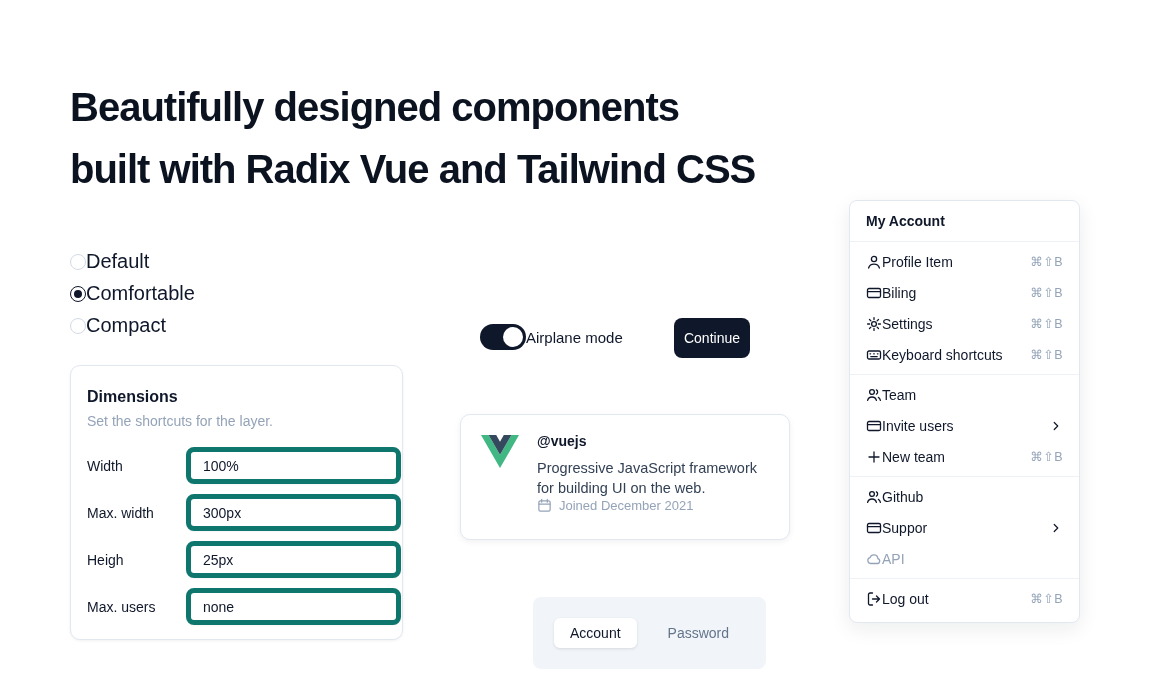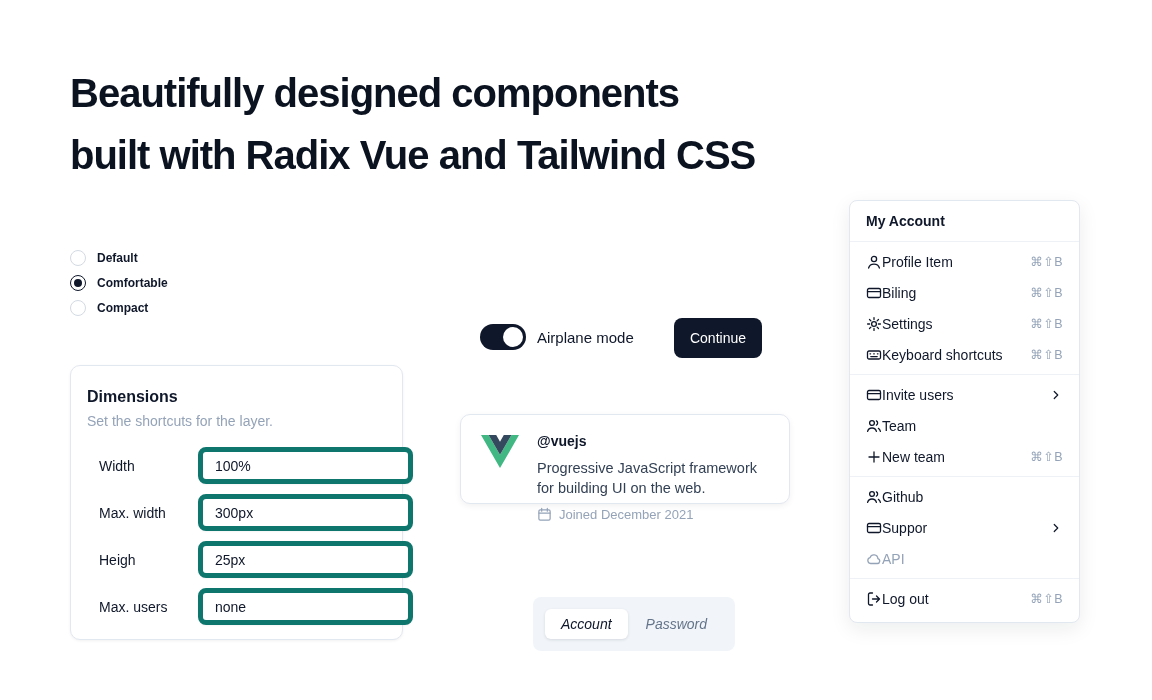--- a/index.html
+++ b/index.html
@@ -7,28 +7,28 @@
   body {
     font-family:"Liberation Sans", sans-serif;
     color:#0f172a;
     width:1152px; height:700px;
     position:relative; overflow:hidden;
   }
   .abs { position:absolute; }
 
   
   .heading {
-    left:70px; top:62px;
+    left:70px; top:76px;
     font-size:40px; font-weight:800; letter-spacing:-1px;
     line-height:62px; color:#0b1220;
   }
 
   
   .radio-group { left:70px; top:250px; display:flex; flex-direction:column; gap:9px; }
-  .radio-row { display:flex; align-items:center; gap:11px; font-size:12px; font-weight:700; cursor:pointer; }
+  .radio-row { display:flex; align-items:center; font-size:20px; font-weight:400; cursor:pointer; }
   .radio-circle {
     width:16px; height:16px; border-radius:50%;
     border:1px solid #d3dae3; background:#fff; position:relative; flex:0 0 auto;
   }
   .radio-circle.checked { border-color:#0f172a; }
   .radio-circle.checked::after {
     content:""; position:absolute; left:3px; top:3px; width:8px; height:8px;
     border-radius:50%; background:#0f172a;
   }
 
@@ -36,64 +36,64 @@
   .dim-card {
     left:70px; top:365px; width:333px; height:275px;
     background:#fff; border:1px solid #e2e8f0; border-radius:10px;
     box-shadow:0 1px 3px rgba(15,23,42,0.06);
     padding:22px 18px 18px 16px;
   }
   .dim-title { font-size:16px; font-weight:600; }
   .dim-sub { margin-top:7px; font-size:14px; color:#94a3b8; }
   .dim-rows { margin-top:18px; display:flex; flex-direction:column; gap:10px; }
   .dim-row { display:flex; align-items:center; }
-  .dim-label { width:99px; font-size:14px; font-weight:500; flex:0 0 auto;margin-left:12px; }
+  .dim-label { width:99px; font-size:14px; font-weight:500; flex:0 0 auto; }
   .dim-input {
     flex:1; height:37px; border:5px solid #0f766e; border-radius:8px;
     padding:0 12px; font-size:14px; color:#0f172a; outline:none;
     font-family:"Liberation Sans", sans-serif; background:#fff;
     box-shadow:0 1px 2px rgba(15,23,42,0.04);
   }
 
   
-  .switch-row { left:480px; top:324px; display:flex; align-items:center; gap:11px; }
+  .switch-row { left:480px; top:324px; display:flex; align-items:center; }
   .switch {
     width:46px; height:26px; border-radius:13px; background:#0f172a;
     position:relative; cursor:pointer; flex:0 0 auto;
   }
   .switch-knob {
     position:absolute; top:3px; right:3px; width:20px; height:20px;
     border-radius:50%; background:#fff;
   }
   .switch-label { font-size:15px; font-weight:500; }
 
   
   .btn-continue {
-    left:674px; top:318px; width:88px; height:40px;
+    left:674px; top:318px; width:76px; height:40px;
     background:#0f172a; color:#fff; border:none; border-radius:8px;
     font-size:14px; font-weight:500; font-family:"Liberation Sans", sans-serif;
     cursor:pointer; display:flex; align-items:center; justify-content:center;
   }
 
   
   .vue-card {
-    left:460px; top:414px; width:330px; height:90px;
+    left:460px; top:414px; width:330px; height:126px;
     background:#fff; border:1px solid #e2e8f0; border-radius:10px;
     box-shadow:0 2px 6px rgba(15,23,42,0.06);
     padding:18px 20px 0 20px; display:flex; gap:18px;
   }
   .vue-logo { width:38px; height:33px; flex:0 0 auto; margin-top:2px; }
   .vue-handle { font-size:14px; font-weight:700; }
   .vue-desc { margin-top:9px; font-size:14.5px; line-height:20px; color:#334155; max-width:238px; }
-  .vue-joined { margin-top:9px; display:flex; align-items:center; gap:7px; color:#94a3b8; font-size:13px; }
+  .vue-joined { display:flex; align-items:center; gap:7px; color:#94a3b8; font-size:13px; }
 
   
   .tabs {
     left:533px; top:597px; display:inline-flex; align-items:center;
-    background:#f1f5f9; border-radius:8px; padding:12px; gap:2px;font-style:italic;
+    background:#f1f5f9; border-radius:8px; padding:21px; gap:15px;
   }
   .tab {
     padding:7px 16px; font-size:14px; font-weight:500; border-radius:6px;
     color:#64748b; cursor:pointer; white-space:nowrap;
   }
   .tab.active { background:#fff; color:#0f172a; box-shadow:0 1px 3px rgba(15,23,42,0.12); }
 
   
   .menu {
     left:849px; top:200px; width:231px;
@@ -238,44 +238,44 @@
       <span>Keyboard shortcuts</span>
       <span class="shortcut">⌘⇧B</span>
     </div>
   </div>
 
   <div class="menu-sep"></div>
 
   <div class="menu-group">
     <div class="menu-item">
       <span class="mi">
+        <svg class="icon" width="16" height="16" viewBox="0 0 16 16" fill="none" stroke="currentColor" stroke-width="1.3" stroke-linecap="round" stroke-linejoin="round">
+            <circle cx="6" cy="5" r="2.4"></circle>
+            <path d="M1.6 13.4c.5-2.2 2.2-3.4 4.4-3.4s3.9 1.2 4.4 3.4"></path>
+            <path d="M10.4 2.9a2.4 2.4 0 0 1 0 4.2M12.4 10.4c1 .6 1.7 1.6 2 3"></path>
+          </svg>
+      </span>
+      <span>Team</span>
+    </div>
+    <div class="menu-item">
+      <span class="mi">
         <svg class="icon" width="16" height="16" viewBox="0 0 16 16" fill="none" stroke="currentColor" stroke-width="1.3" stroke-linecap="round">
             <rect x="1.5" y="3.5" width="13" height="9" rx="1.5"></rect>
             <path d="M1.5 6.7h13"></path>
           </svg>
       </span>
       <span>Invite users</span>
       <span class="chev">
         <svg class="icon" width="14" height="14" viewBox="0 0 16 16" fill="none" stroke="currentColor" stroke-width="1.4" stroke-linecap="round" stroke-linejoin="round">
             <path d="M6 4l4 4-4 4"></path>
           </svg>
       </span>
     </div>
     <div class="menu-item">
       <span class="mi">
-        <svg class="icon" width="16" height="16" viewBox="0 0 16 16" fill="none" stroke="currentColor" stroke-width="1.3" stroke-linecap="round" stroke-linejoin="round">
-            <circle cx="6" cy="5" r="2.4"></circle>
-            <path d="M1.6 13.4c.5-2.2 2.2-3.4 4.4-3.4s3.9 1.2 4.4 3.4"></path>
-            <path d="M10.4 2.9a2.4 2.4 0 0 1 0 4.2M12.4 10.4c1 .6 1.7 1.6 2 3"></path>
-          </svg>
-      </span>
-      <span>Team</span>
-    </div>
-    <div class="menu-item">
-      <span class="mi">
         <svg class="icon" width="16" height="16" viewBox="0 0 16 16" fill="none" stroke="currentColor" stroke-width="1.3" stroke-linecap="round">
             <path d="M8 3v10M3 8h10"></path>
           </svg>
       </span>
       <span>New team</span>
       <span class="shortcut">⌘⇧B</span>
     </div>
   </div>
 
   <div class="menu-sep"></div>

